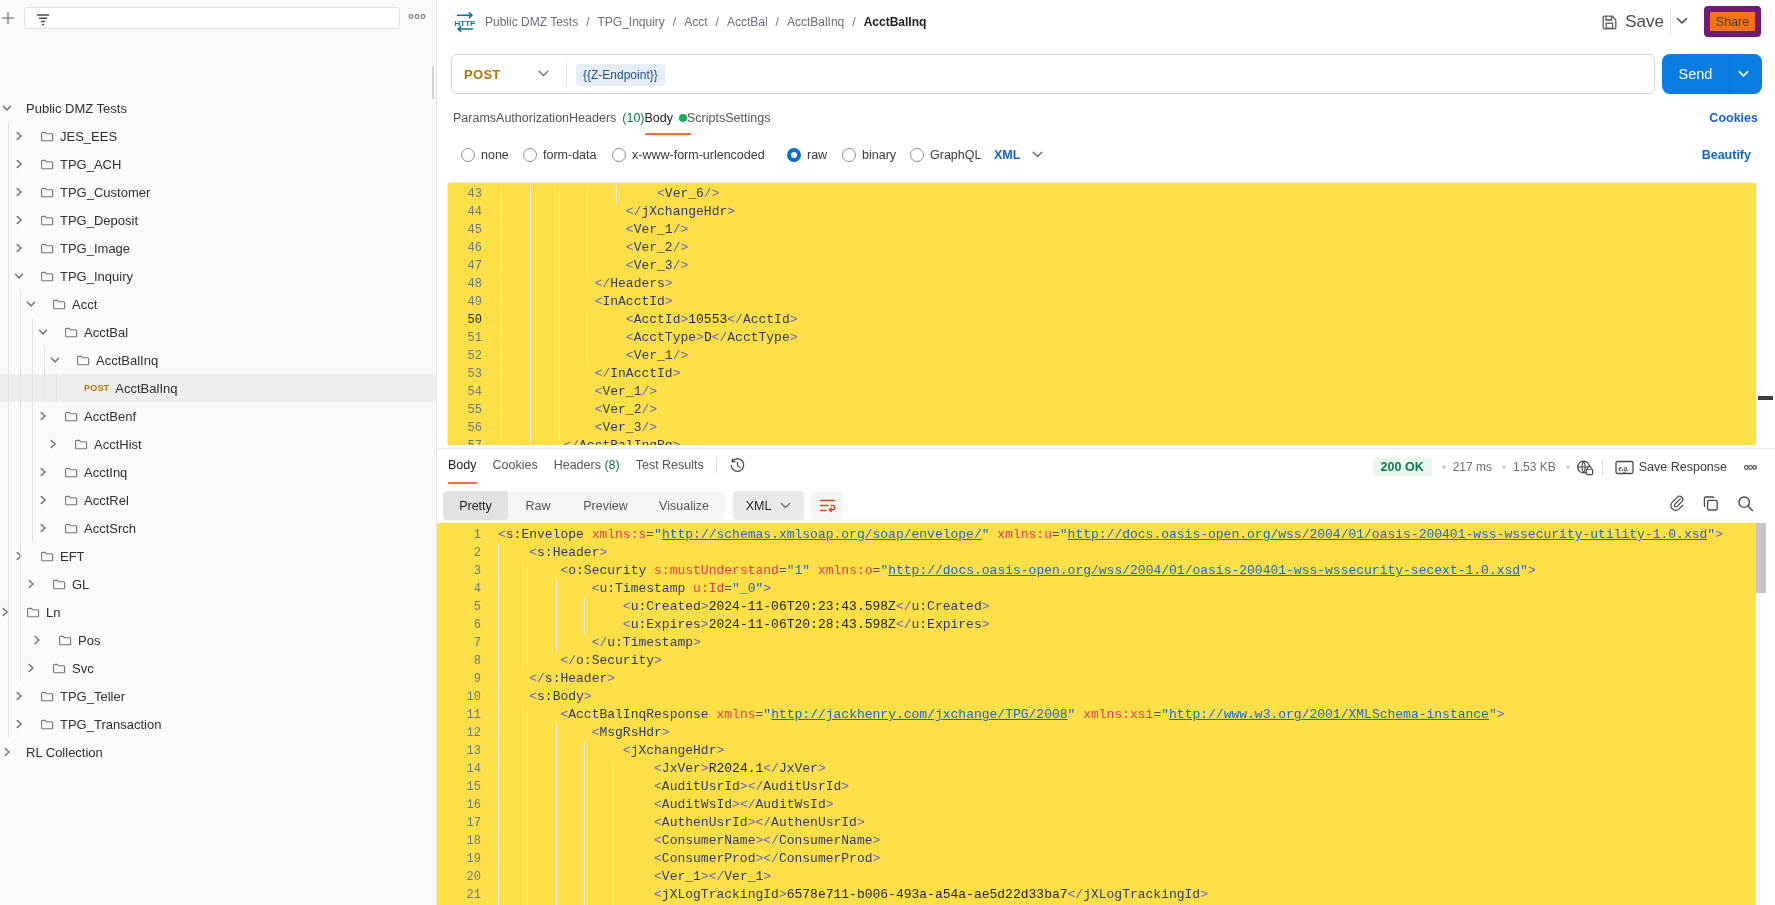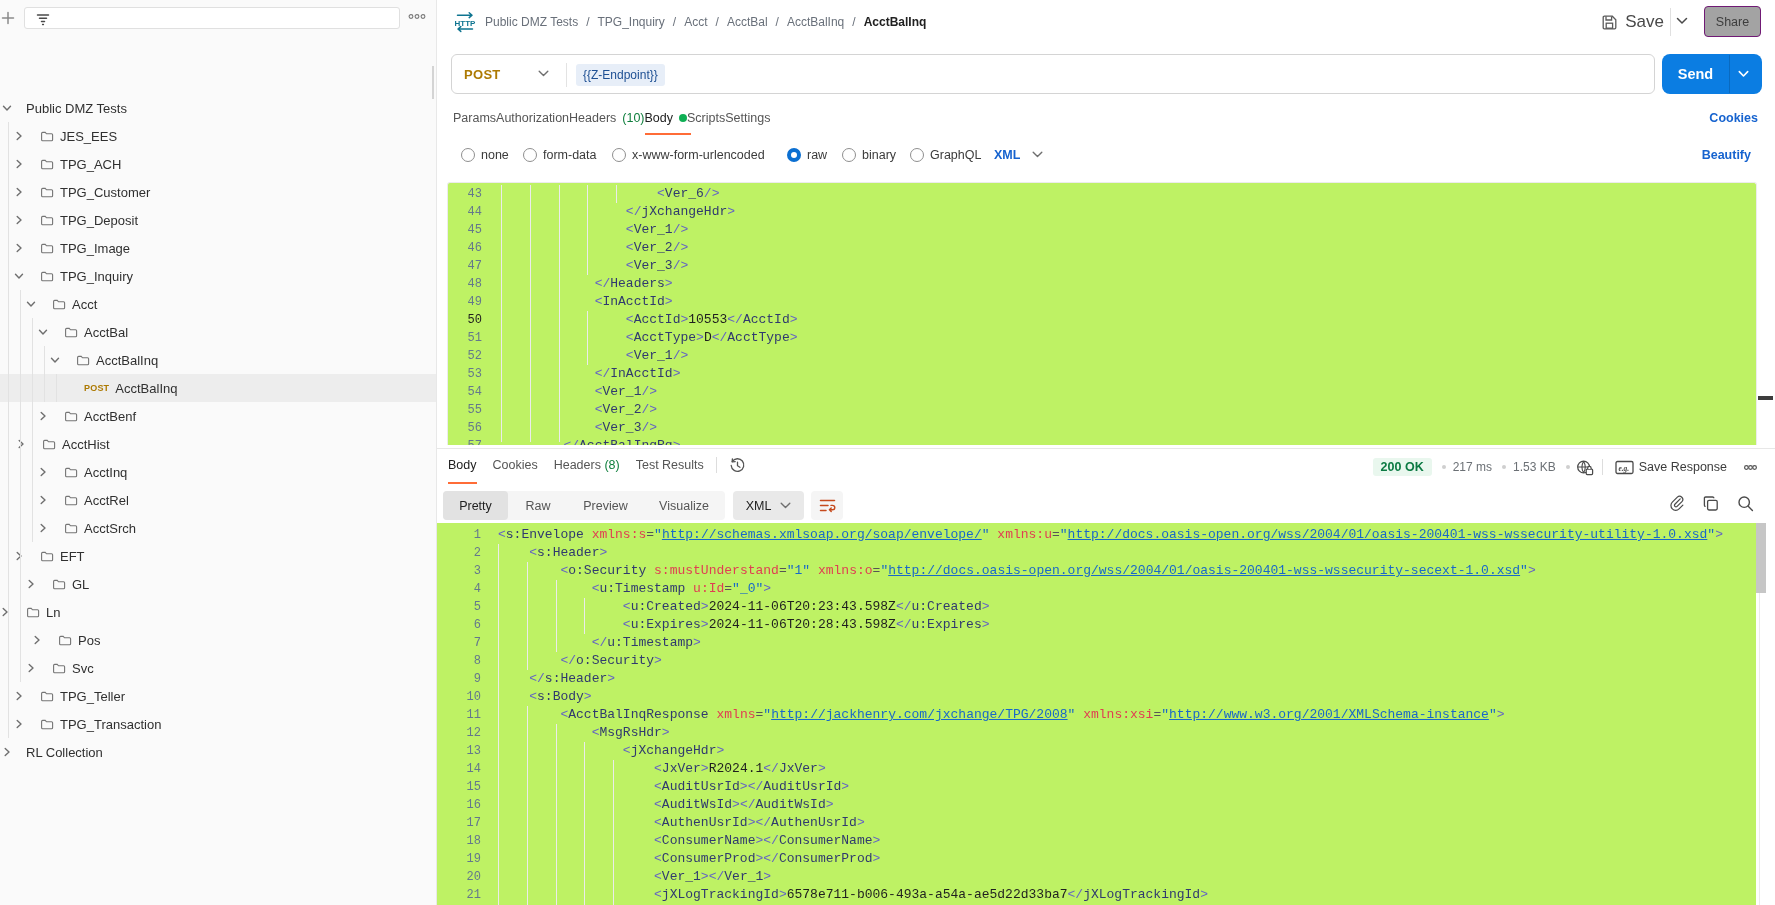--- a/index.html
+++ b/index.html
@@ -21,47 +21,47 @@
 
 #main{position:absolute;left:437px;top:0;width:1338px;height:905px;background:#fff}
 
 #hdr{position:absolute;left:0;top:0;width:1338px;height:44px}
 #hdr .crumbs{position:absolute;left:48px;top:0;height:44px;display:flex;align-items:center;font-size:12px;color:#69707a;gap:8px}
 #hdr .crumbs b{color:#212121;font-weight:bold}
 #hdr .hicon{position:absolute;left:16px;top:10px}
 #hdr .saveg{position:absolute;right:111px;top:0;height:44px;display:flex;align-items:center;gap:7px;color:#494949;font-size:17px}
 #hdr .vsep{position:absolute;right:104px;top:8px;width:1px;height:28px;background:#e0e0e0}
 #hdr .chev2{position:absolute;right:87px;top:17px}
-#hdr .share{position:absolute;right:14px;top:6px;width:57px;height:31px;border:1px solid #701a75;border-radius:4px;display:flex;align-items:center;justify-content:center;font-size:12.5px;color:#3d3d3d;background:#a3a3a3}
+#hdr .share{position:absolute;right:14px;top:6px;width:57px;height:31px;border:6px solid #701a75;border-radius:4px;display:flex;align-items:center;justify-content:center;font-size:12.5px;color:#3d3d3d;background:#f97316}
 #ubox{position:absolute;left:14px;top:54px;width:1204px;height:40px;border:1px solid #d4d4d4;border-radius:6px;background:#fff}
 #ubox .method{position:absolute;left:12px;top:0;height:38px;display:flex;align-items:center;font-size:13px;font-weight:bold;color:#ad7a03;letter-spacing:.3px}
 #ubox .mchev{position:absolute;left:86px;top:15px}
 #ubox .usep{position:absolute;left:114px;top:8px;width:1px;height:24px;background:#e3e3e3}
 #ubox .upill{position:absolute;left:124px;top:9px;height:22px;padding:0 7px;background:#e7eef8;border-radius:3px;display:flex;align-items:center;font-size:12px;color:#1d4f93}
 #send{position:absolute;left:1225px;top:54px;width:100px;height:40px;background:#0b7de2;border-radius:8px;color:#fff}
-#send .stxt{position:absolute;left:0;top:0;width:67px;height:40px;display:flex;align-items:center;justify-content:center;font-size:14.5px;font-weight:bold}
+#send .stxt{position:absolute;left:0;top:0;width:67px;height:40px;display:flex;align-items:center;justify-content:center;font-size:14.5px;font-weight:normal}
 #send .sdiv{position:absolute;left:67px;top:1px;width:1px;height:38px;background:rgba(0,0,0,.15)}
 #send svg{position:absolute;left:76px;top:16px}
 
 #rtabs{position:absolute;left:16px;top:102px;height:32px;display:flex;font-size:12.5px;color:#555}
 #rtabs .tb{position:relative;display:flex;align-items:center;gap:6px}
 #rtabs .act{color:#212121}
 #rtabs .cnt{color:#0e7e3c}
 #rtabs .gdot{width:8px;height:8px;border-radius:50%;background:#0faf54}
 #rtabs .under{position:absolute;left:0;bottom:-1px;height:2.5px;background:#ff6c37}
 #cookies{position:absolute;right:17px;top:104px;height:28px;display:flex;align-items:center;font-size:12.5px;font-weight:bold;color:#1663cf}
 
 #radios{position:absolute;left:0;top:141px;height:27px;width:1338px;font-size:12.5px;color:#3b3b3b}
 .ritem{position:absolute;top:0;height:27px;display:flex;align-items:center;gap:6px}
 .rad{width:14px;height:14px;border-radius:50%;border:1px solid #8f8f8f;background:#fff}
 .rad.on{border:4.5px solid #0b6fd1}
 #radios .xmlsel{position:absolute;top:0;height:27px;display:flex;align-items:center;gap:12px;color:#1663cf;font-weight:bold}
 #beautify{position:absolute;right:24px;top:141px;height:27px;display:flex;align-items:center;font-size:12.5px;font-weight:bold;color:#1663cf}
 
-.edwrap{position:absolute;background:#bef264}
+.edwrap{position:absolute;background:#fde047}
 #reqed{left:10px;top:182px;width:1310px;height:263px;border:1px solid #ececec;border-bottom:none;border-radius:3px 3px 0 0;overflow:hidden}
 .gut{position:absolute;top:0;text-align:right;font-family:"Liberation Mono",monospace;font-size:12px;line-height:18px;color:#64788c}
 .code{position:absolute;top:0;font-family:Liberation Mono, monospace;font-size:13px;line-height:18px;color:#1f1f1f}
 .ln{height:18px}
 .cl{height:18px;white-space:pre}
 .code i{font-style:normal}
 .code .p{color:#6363c4}
 .code .t{color:#303a6e}
 .code .a{color:#e03e52}
 .code .e{color:#555}
@@ -263,21 +263,21 @@
           </svg>
         </span>
         <span style="width:16px"></span>
         <span class="fold">
           <svg width="14" height="13" viewBox="0 0 14 13">
             <path d="M1.6 3.4 Q1.6 2.4 2.6 2.4 H5.2 L6.5 3.8 H11.6 Q12.6 3.8 12.6 4.8 V9.8 Q12.6 10.8 11.6 10.8 H2.6 Q1.6 10.8 1.6 9.8 Z" fill="none" stroke="#757575" stroke-width="1.1"></path>
           </svg>
         </span>
         <span>AcctBenf</span>
       </div>
-<div class="trow" style="top:430px;padding-left:16px">
+<div class="trow" style="top:430px;padding-left:48px">
         <span class="chev">
           <svg width="10" height="10" viewBox="0 0 10 10">
             <path d="M3.2 1.5 L7 5 L3.2 8.5" fill="none" stroke="#6f6f6f" stroke-width="1.4" stroke-linecap="round" stroke-linejoin="round"></path>
           </svg>
         </span>
         <span style="width:16px"></span>
         <span class="fold">
           <svg width="14" height="13" viewBox="0 0 14 13">
             <path d="M1.6 3.4 Q1.6 2.4 2.6 2.4 H5.2 L6.5 3.8 H11.6 Q12.6 3.8 12.6 4.8 V9.8 Q12.6 10.8 11.6 10.8 H2.6 Q1.6 10.8 1.6 9.8 Z" fill="none" stroke="#757575" stroke-width="1.1"></path>
           </svg>

